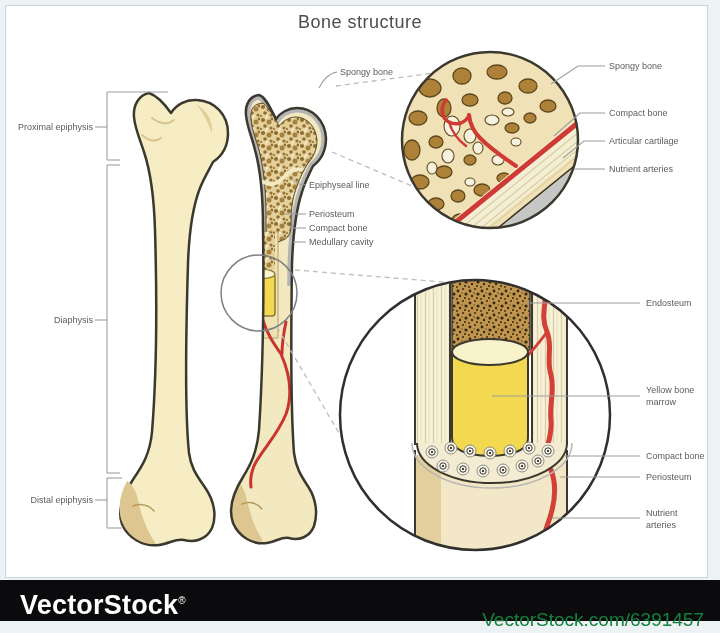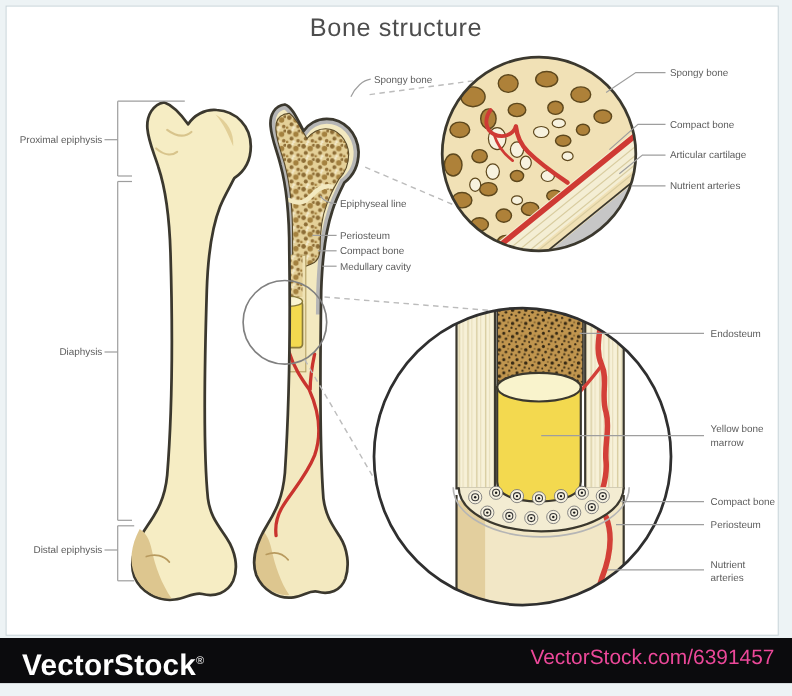--- a/index.html
+++ b/index.html
@@ -1,23 +1,23 @@
 <!DOCTYPE html>
 <html><head>
 <meta charset="utf-8">
 <style>
   html,body{margin:0;padding:0;}
   .page{position:relative;width:720px;height:633px;background:#edf3f5;font-family:"Liberation Sans",sans-serif;overflow:hidden;}
   .canvas{position:absolute;left:5px;top:5px;width:701px;height:571px;background:#ffffff;border:1px solid #c9d5da;}
   .art{position:absolute;left:0;top:0;width:720px;height:580px;}
-  .title{position:absolute;left:0;top:12px;width:720px;text-align:center;font-size:23px;color:#4d4d4d;letter-spacing:0.5px;}
+  .title{position:absolute;left:0;top:12px;width:720px;text-align:center;font-size:18px;color:#4d4d4d;letter-spacing:0.5px;}
   .bar{position:absolute;left:0;top:580px;width:720px;height:41px;background:#0b0b0d;}
   .brand{position:absolute;left:20px;top:10px;color:#ffffff;font-size:27px;font-weight:bold;letter-spacing:0.2px;}
   .brand sup{font-size:10px;font-weight:normal;}
-  .ref{position:absolute;right:16px;top:8px;color:#ec4899;font-size:19px;}
+  .ref{position:absolute;right:16px;top:29px;color:#15803d;font-size:19px;}
   svg text{font-family:"Liberation Sans",sans-serif;font-size:9px;fill:#5c5c5c;}
 </style>
 </head>
 <body>
 
 <div class="page">
   <div class="canvas"></div>
   <div class="title">Bone structure</div>
 
   <svg class="art" viewBox="0 0 720 580">

